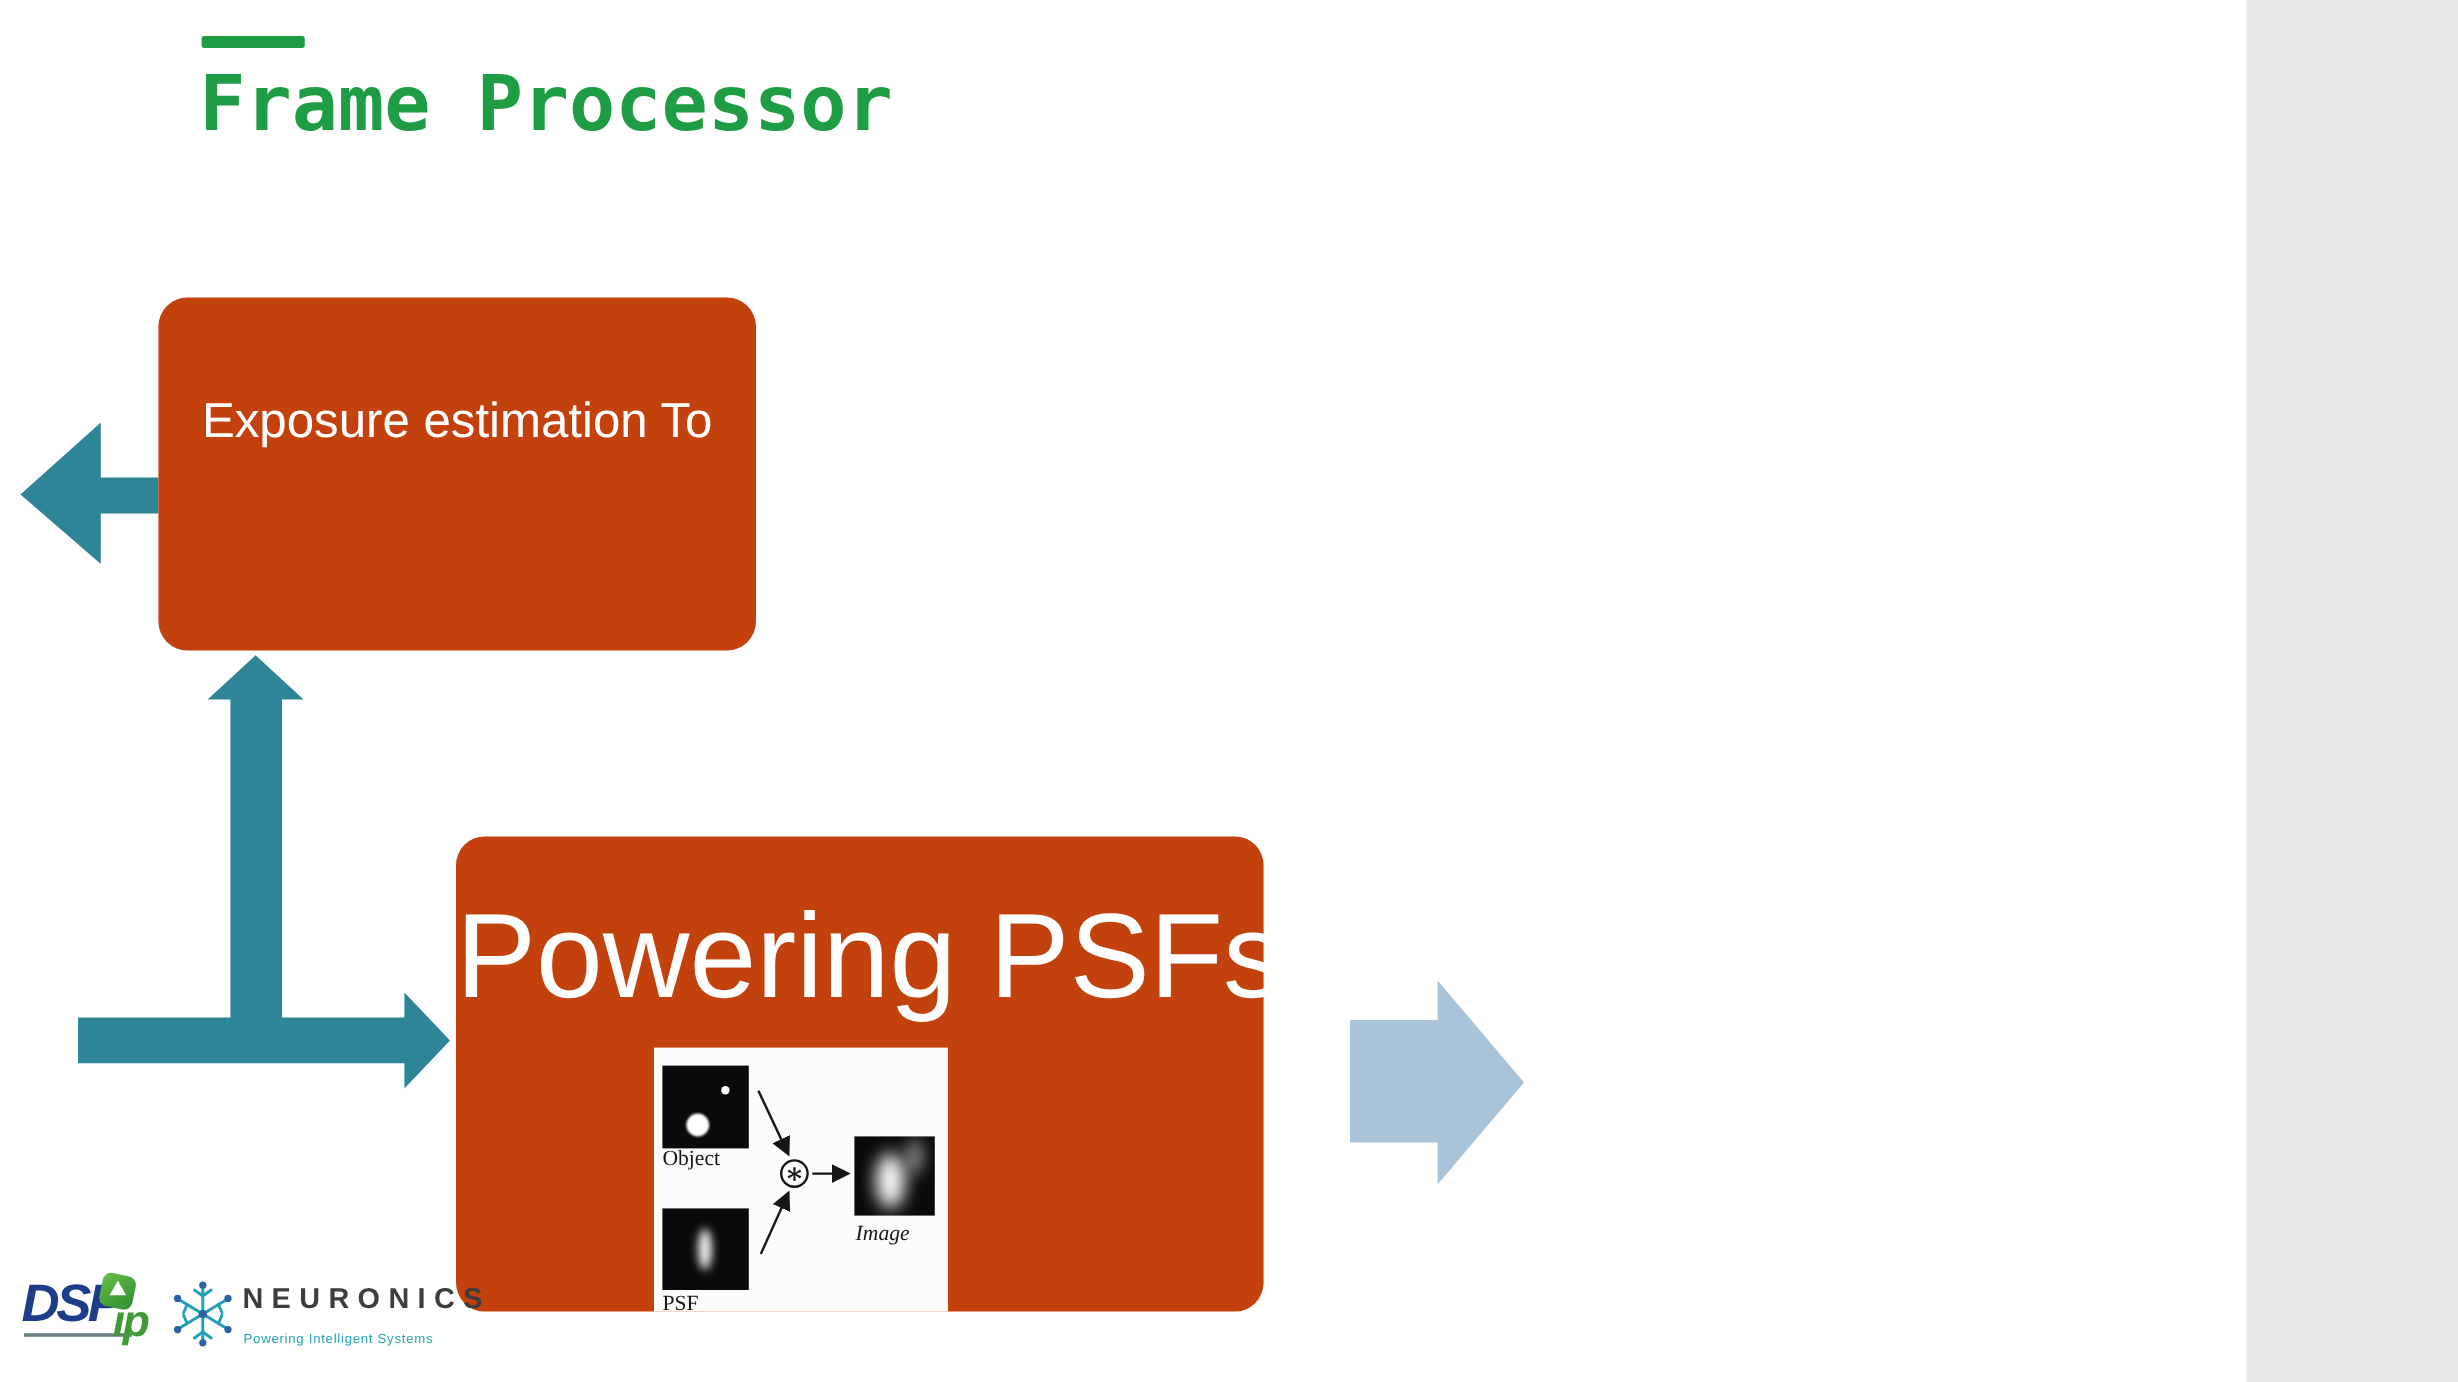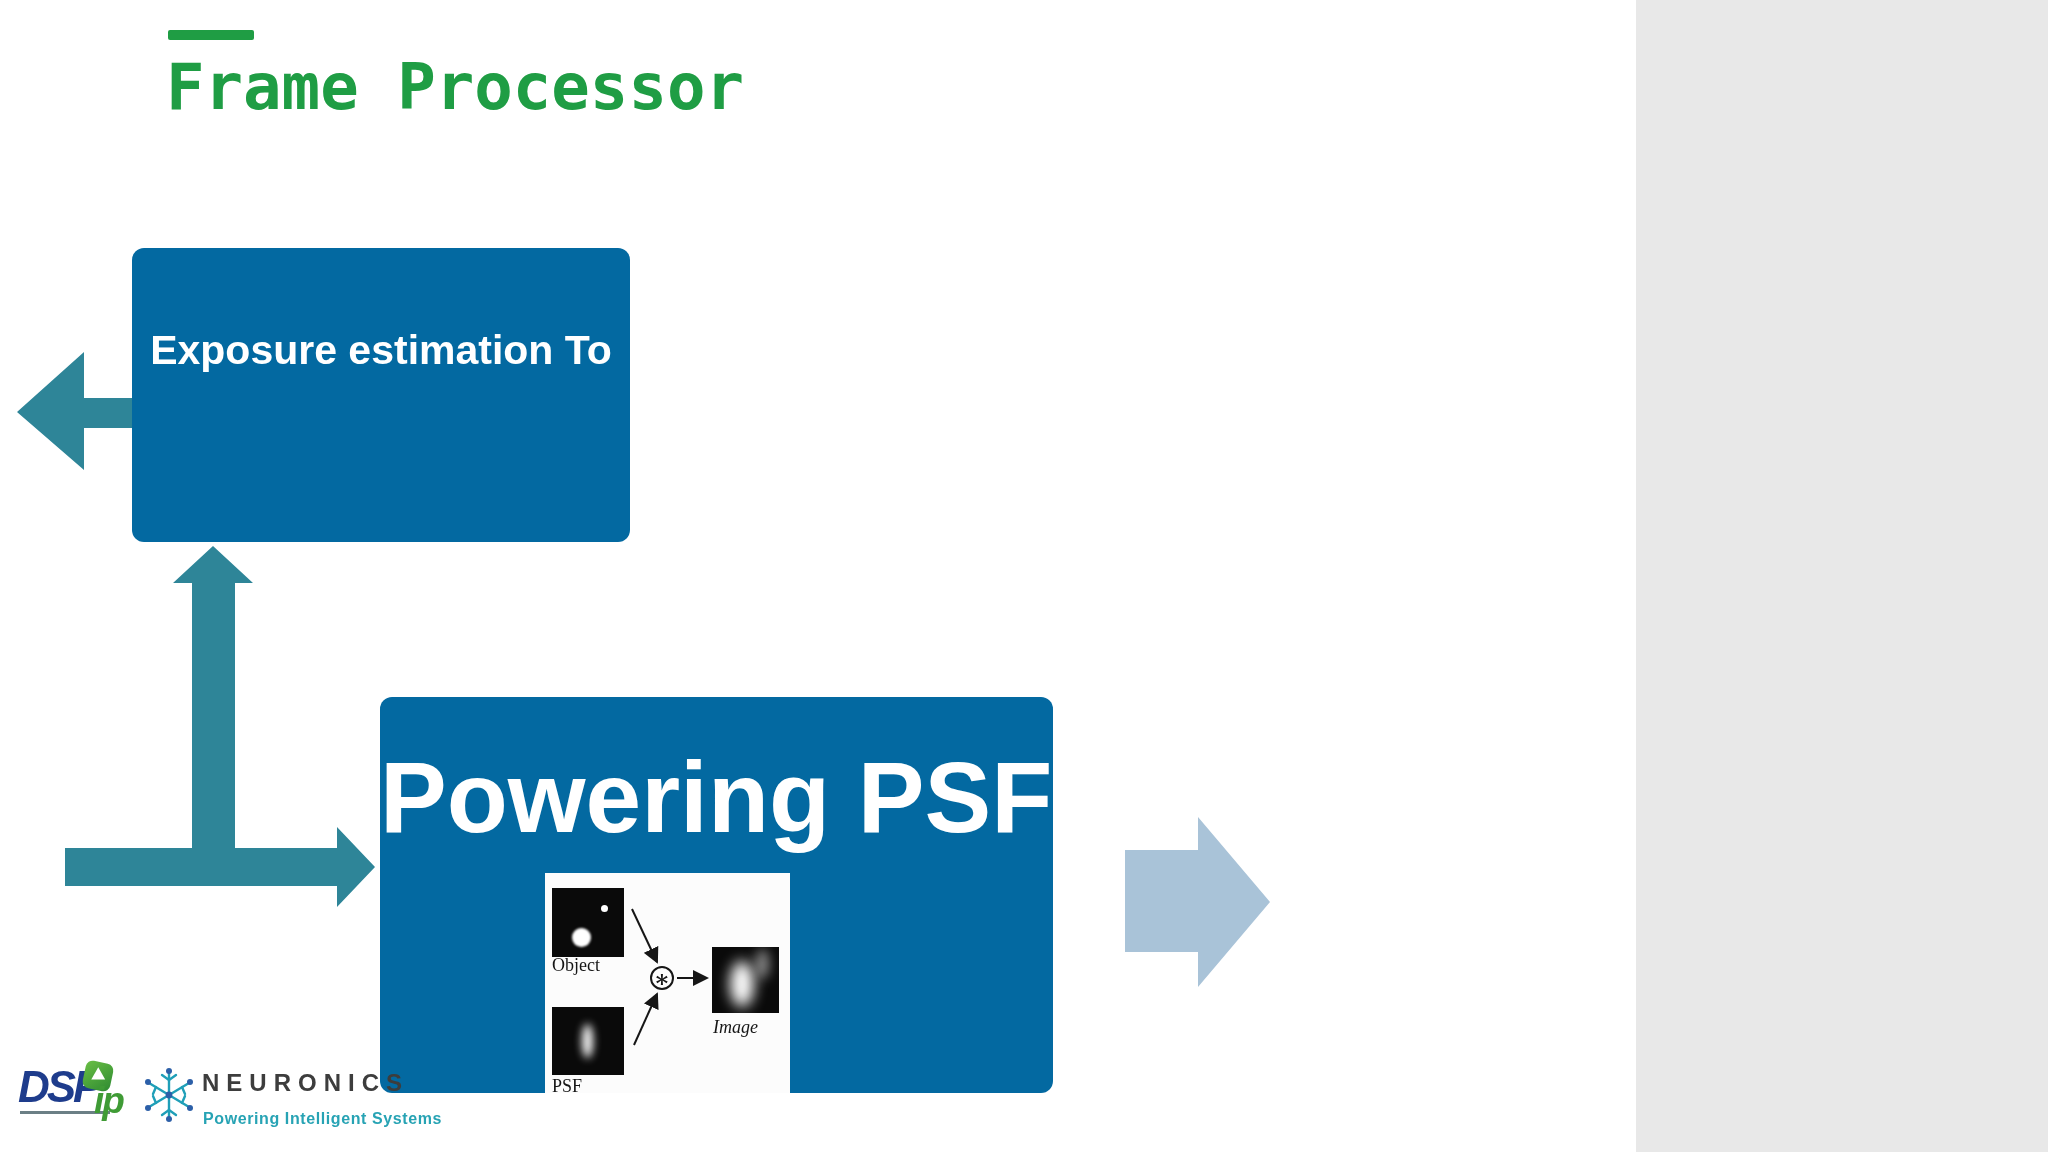--- a/index.html
+++ b/index.html
@@ -1,28 +1,28 @@
 <!DOCTYPE html>
 <html><head>
 <meta charset="utf-8">
 <style>
   html,body{margin:0;padding:0;background:#e8e8e8;}
   .slide{
-    position:relative;width:1636px;height:1152px;background:#ffffff;
+    position:relative;width:1872px;height:1152px;background:#ffffff;
     overflow:hidden;font-family:"Liberation Sans",sans-serif;
   }
   .abs{position:absolute;}
   
   .title-dash{left:168px;top:30px;width:86px;height:10px;background:#1f9d44;border-radius:2px;}
   .slide-title{
     left:166px;top:50px;font-family:"DejaVu Sans Mono","Liberation Mono",monospace;
     font-weight:bold;font-size:64px;letter-spacing:0px;color:#1f9d44;white-space:nowrap;
   }
   
-  .pbox{background:#0369a1;border-radius:12px;color:#ffffff;font-weight:bold;}
+  .pbox{background:#c2410c;border-radius:24px;color:#ffffff;}
   .box-exposure{
     left:132px;top:248px;width:498px;height:294px;
     display:flex;flex-direction:column;align-items:center;justify-content:center;
     text-align:center;font-size:41px;line-height:52px;padding-bottom:90px;box-sizing:border-box;
   }
   .box-inverse{left:380px;top:697px;width:673px;height:396px;}
   .inverse-label{
     position:absolute;left:0;top:48px;width:100%;text-align:center;
     font-size:100px;line-height:104px;color:#fff;white-space:nowrap;
   }
@@ -77,21 +77,21 @@
   .ip-text{
     position:absolute;left:76px;top:18px;font-size:37px;font-weight:bold;font-style:italic;
     letter-spacing:-2px;color:#3f9b35;
   }
   .logo-neuronics{left:138px;top:1062px;width:280px;height:76px;}
   .neuronics-name{
     position:absolute;left:64px;top:7px;font-size:24px;font-weight:bold;
     letter-spacing:7px;color:#3d3d3d;white-space:nowrap;
   }
   .neuronics-tagline{
-    position:absolute;left:65px;top:48px;font-size:16px;font-weight:bold;
+    position:absolute;left:65px;top:48px;font-size:11px;font-weight:normal;
     letter-spacing:0.6px;color:#27a3b4;white-space:nowrap;
   }
 </style>
 </head>
 <body>
 
 <div class="slide">
 
   <div class="abs title-dash"></div>
   <div class="abs slide-title">Frame Processor</div>

